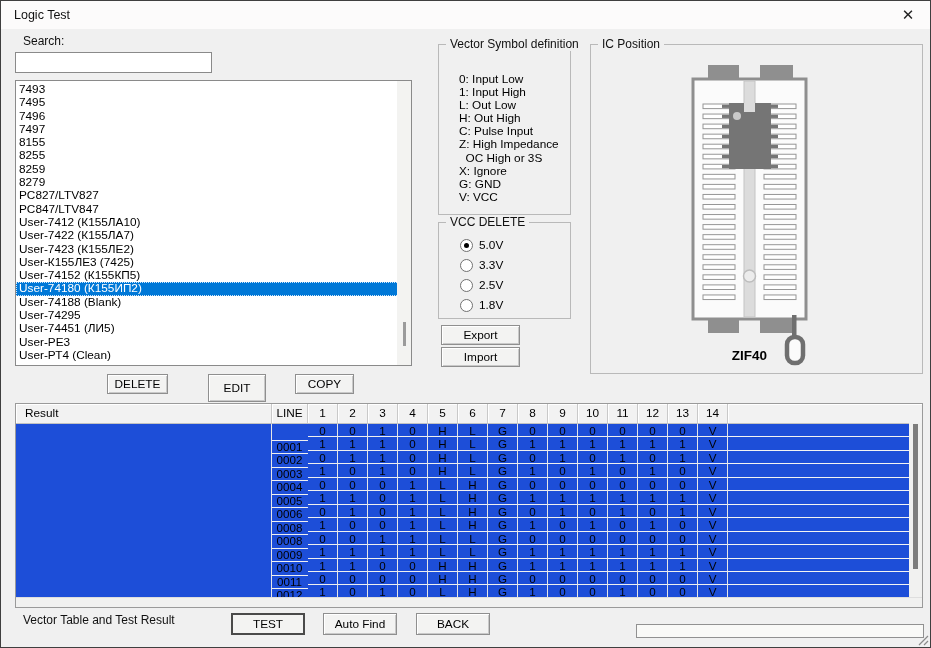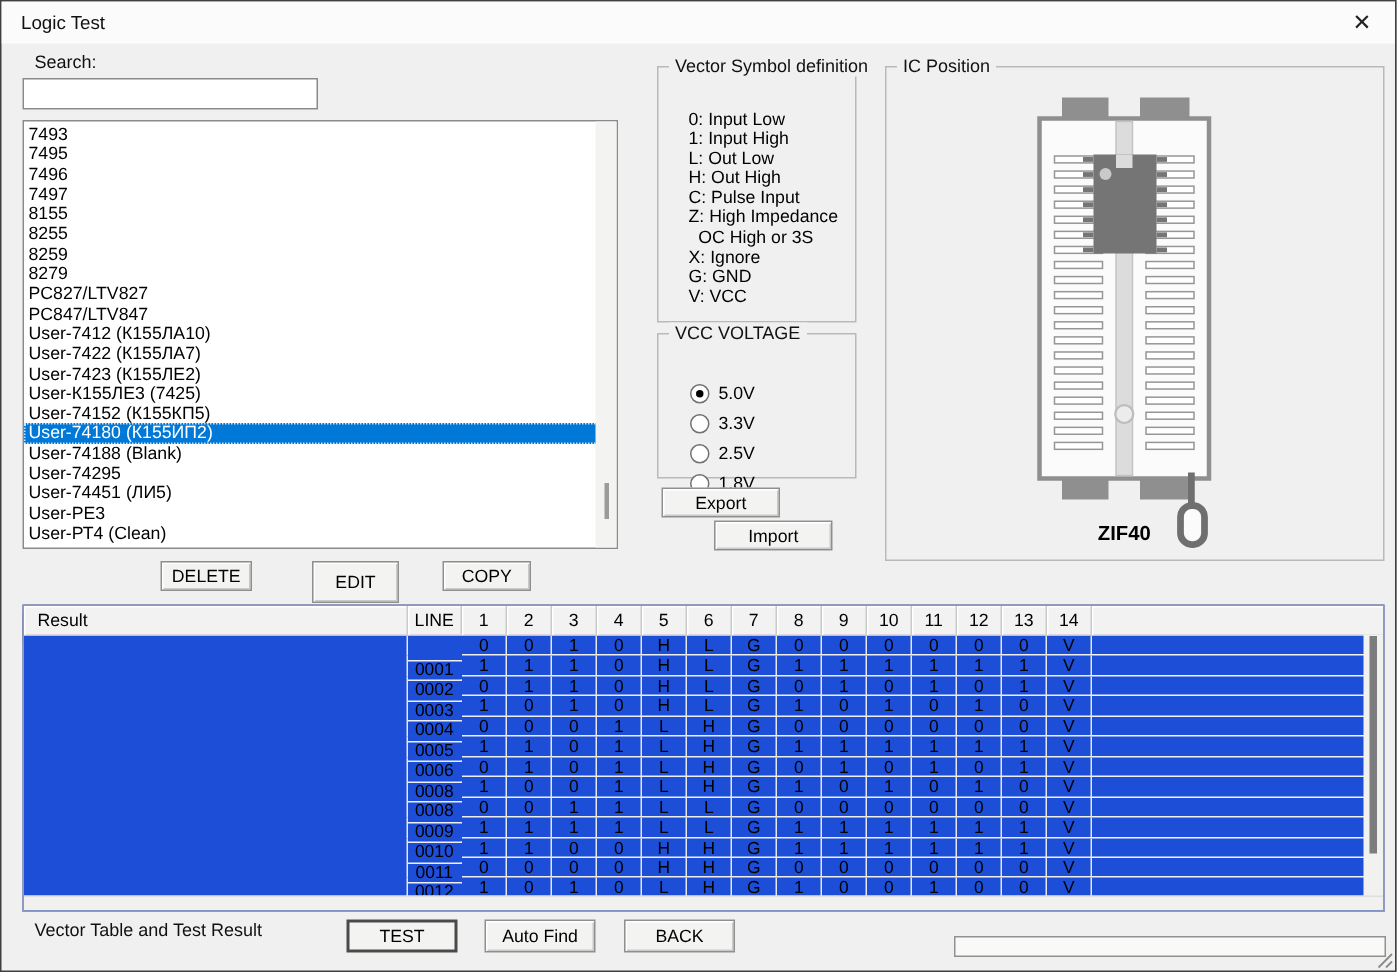--- a/index.html
+++ b/index.html
@@ -24,33 +24,33 @@
   .list-thumb{position:absolute;left:6px;top:241px;width:3px;height:24px;background:#9b9b9b;}
 
   
   .btn{position:absolute;box-sizing:border-box;background:#f3f3f2;border:1px solid #8f8f8f;box-shadow:inset 1px 1px 0 #ffffff, inset -1px -1px 0 #c9c9c9;font-size:11.8px;color:#000;text-align:center;padding:0;font-family:"Liberation Sans",sans-serif;cursor:default;}
   .btn.default{border:2px solid #4a4a4a;box-shadow:none;}
   #btn-new{left:14px;top:373px;width:61px;height:20px;margin-top:35px;}
   #btn-delete{left:106px;top:373px;width:61px;height:20px;}
   #btn-edit{left:207px;top:373px;width:58px;height:28px;}
   #btn-copy{left:294px;top:373px;width:59px;height:20px;}
   #btn-export{left:440px;top:324px;width:79px;height:20px;}
-  #btn-import{left:440px;top:346px;width:79px;height:20px;margin-left:35px;}
+  #btn-import{left:440px;top:346px;width:79px;height:20px;}
   #btn-test{left:230px;top:612px;width:74px;height:22px;}
   #btn-autofind{left:322px;top:612px;width:74px;height:22px;}
   #btn-back{left:415px;top:612px;width:74px;height:22px;}
 
   
   .group{position:absolute;border:1px solid #b9b9b9;box-sizing:border-box;}
   .group-title{position:absolute;top:-8px;left:7px;background:#f0f0f0;padding:0 4px;font-size:12px;color:#111;white-space:nowrap;}
   #grp-vsym{left:437px;top:43px;width:133px;height:171px;}
   #vsym-lines{position:absolute;left:20px;top:28px;font-size:11.8px;line-height:13.1px;white-space:pre;color:#000;}
   #grp-vcc{left:437px;top:221px;width:133px;height:97px;}
   .radio-row{position:relative;margin:7px 0 0 21px;height:13px;}
-  .radio-row:first-child{margin-top:33px;}
+  .radio-row:first-child{margin-top:16px;}
   .radio{position:absolute;left:0;top:0;width:11px;height:11px;border:1px solid #717171;border-radius:50%;background:#fff;}
   .radio.checked::after{content:"";position:absolute;left:3px;top:3px;width:5px;height:5px;border-radius:50%;background:#000;}
   .radio-label{position:absolute;left:19px;top:0;font-size:11.8px;line-height:13px;}
   #grp-ic{left:589px;top:43px;width:333px;height:330px;}
   #socket-svg{position:absolute;left:690px;top:62px;}
   .socket-label{left:690px;top:347px;width:117px;text-align:center;font-size:13.5px;font-weight:bold;color:#000;}
 
   
   .vtable{left:14px;top:402px;width:908px;height:205px;background:#1d4ed8;border:1px solid #9a9a9a;overflow:hidden;}
   .thead{display:flex;height:19px;background:#f2f2f2;border-bottom:1px solid #c2c2c2;}
@@ -121,21 +121,21 @@
   <button class="btn" id="btn-delete">DELETE</button>
   <button class="btn" id="btn-edit">EDIT</button>
   <button class="btn" id="btn-copy">COPY</button>
 
   <div class="group" id="grp-vsym">
     <span class="group-title">Vector Symbol definition</span>
     <div id="vsym-lines"><div class="sym-line">0: Input Low</div><div class="sym-line">1: Input High</div><div class="sym-line">L: Out Low</div><div class="sym-line">H: Out High</div><div class="sym-line">C: Pulse Input</div><div class="sym-line">Z: High Impedance</div><div class="sym-line">  OC High or 3S</div><div class="sym-line">X: Ignore</div><div class="sym-line">G: GND</div><div class="sym-line">V: VCC</div></div>
   </div>
 
   <div class="group" id="grp-vcc">
-    <span class="group-title">VCC VOLTAGE</span>
+    <span class="group-title">VCC DELETE</span>
     <div id="vcc-options">
         <div class="radio-row">
           <span class="radio checked"></span>
           <span class="radio-label">5.0V</span>
         </div>
         <div class="radio-row">
           <span class="radio"></span>
           <span class="radio-label">3.3V</span>
         </div>
         <div class="radio-row">

